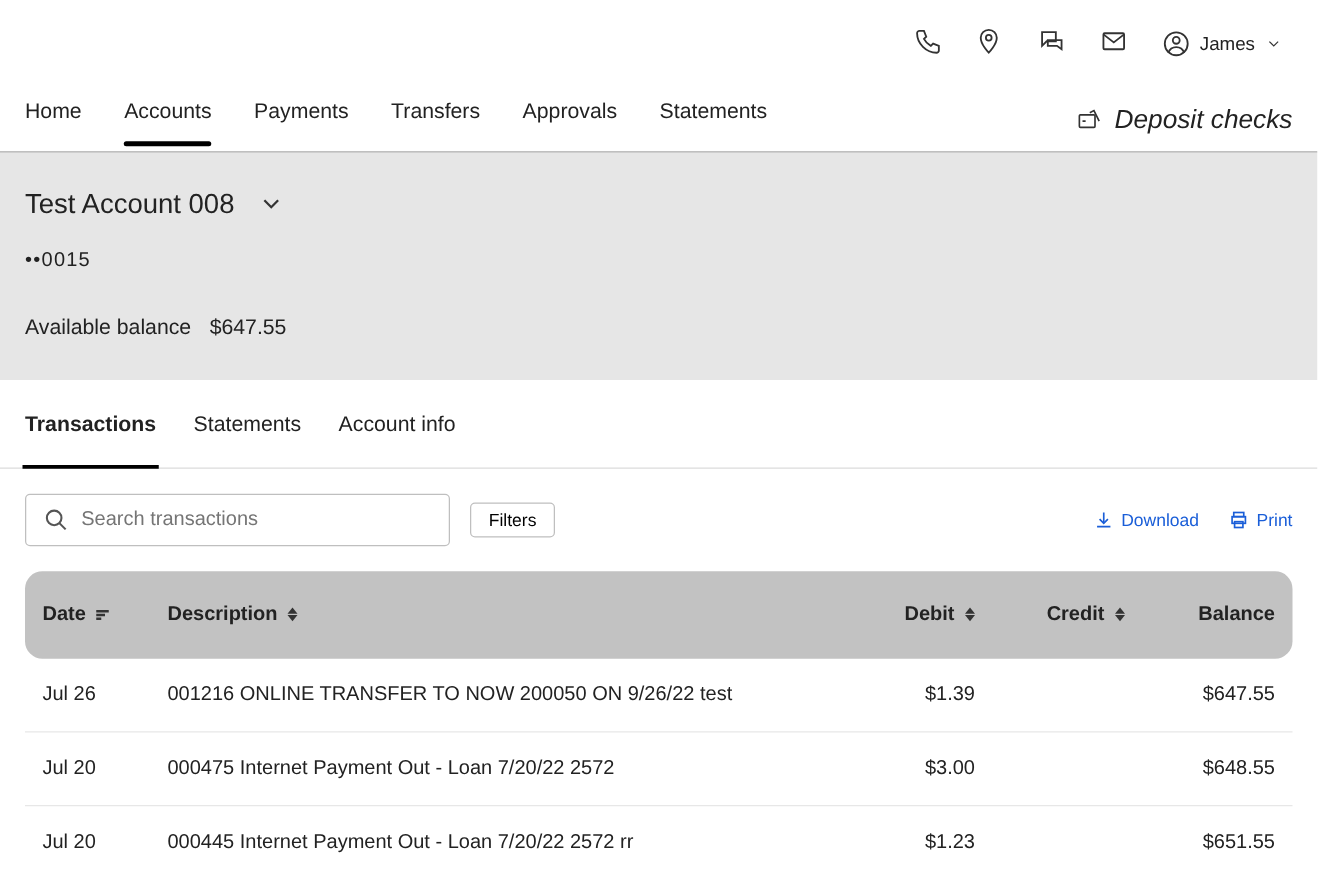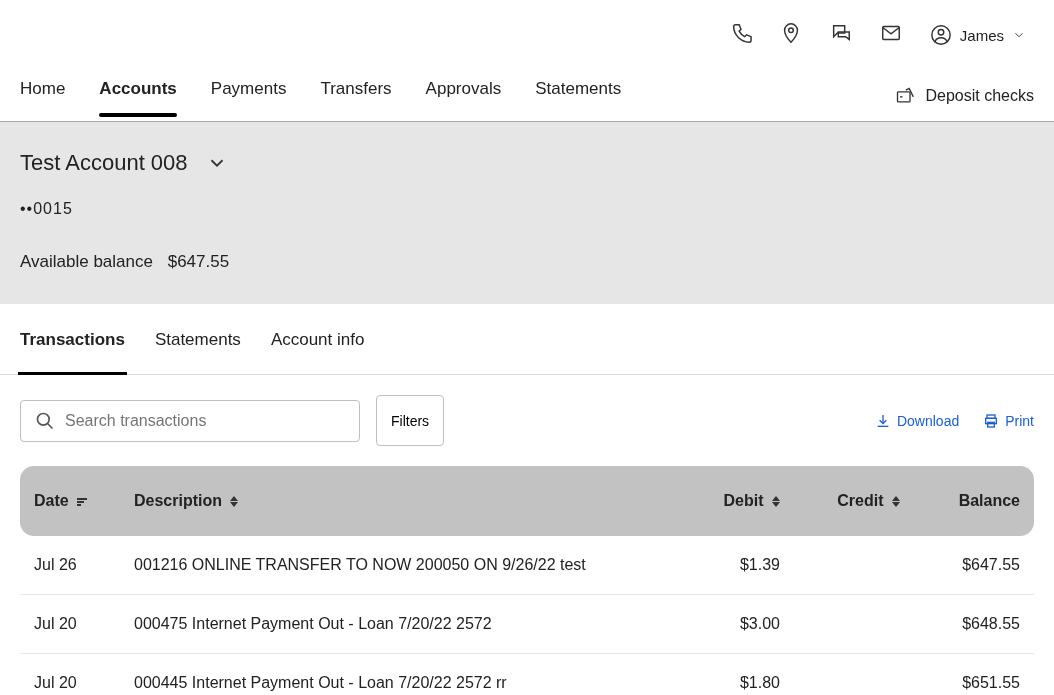--- a/index.html
+++ b/index.html
@@ -4,39 +4,39 @@
 <style>
   * { box-sizing: border-box; margin: 0; padding: 0; font-family: Arial, Helvetica, sans-serif; }
   body { width: 1054px; background: #fff; color: #222; }
   .topbar { height: 70px; display: flex; justify-content: flex-end; align-items: center; padding-right: 28px; gap: 28px; }
   .topbar svg { width: 22px; height: 22px; stroke: #333; fill: none; stroke-width: 1.6; }
   .user-chip { display: flex; align-items: center; gap: 8px; cursor: pointer; }
   .user-chip span { font-size: 15px; }
   .navbar { display: flex; align-items: center; padding: 0 20px 0 20px; border-bottom: 1px solid #aaa; height: 52px; position: relative; }
   .nav-items { display: flex; gap: 34px; }
   .nav-item { font-size: 17px; cursor: pointer; padding-bottom: 14px; }
-  .nav-item.active { font-weight: 700; position: relative; }
+  .nav-item.active { font-weight: 400; position: relative; }
   .nav-item.active::after { content:''; position:absolute; left:0; right:0; bottom:-4px; height:4px; background:#000; border-radius:2px; }
-  .deposit { margin-left:auto; display:flex; align-items:center; gap:10px; font-size:16px; cursor:pointer; }
+  .deposit { margin-left:auto; display:flex; align-items:center; gap:10px; font-size:21px; cursor:pointer;font-style:italic; }
   .deposit svg { width:22px; height:20px; stroke:#333; fill:none; stroke-width:1.6; }
   .hero { background:#e6e6e6; padding: 28px 20px 32px 20px; }
   .acct-title { display:flex; align-items:center; gap:18px; font-size:22px; font-weight:400; cursor:pointer; }
   .acct-title svg { width:22px; height:22px; stroke:#333; fill:none; stroke-width:2; }
   .acct-masked { margin-top: 24px; font-size:16px; letter-spacing:1px; }
   .avail { margin-top: 34px; font-size:17px; }
   .avail .v { margin-left: 10px; }
   .subtabs { display:flex; gap: 30px; padding: 26px 20px 0 20px; border-bottom: 1px solid #dcdcdc; }
   .subtab { font-size:17px; padding-bottom: 24px; cursor:pointer; position:relative; }
   .subtab.active { font-weight:600; }
   .subtab.active::after { content:''; position:absolute; left:-2px; right:-2px; bottom:-1px; height:3px; background:#000; }
   .tools { display:flex; align-items:center; padding: 20px; gap: 16px; }
   .search { display:flex; align-items:center; border:1px solid #bfbfbf; border-radius:4px; width:340px; height:42px; padding:0 14px; gap:10px; }
   .search svg { width:20px; height:20px; stroke:#555; fill:none; stroke-width:2; }
   .search input { border:none; outline:none; font-size:16px; flex:1; background:transparent; color:#555; }
-  .filters-btn { height:51px; padding:0 14px; border:1px solid #bfbfbf; border-radius:4px; background:#fff; font-size:14px; cursor:pointer; }
+  .filters-btn { height:28px; padding:0 14px; border:1px solid #bfbfbf; border-radius:4px; background:#fff; font-size:14px; cursor:pointer; }
   .action-links { margin-left:auto; display:flex; gap:24px; align-items:center; }
   .action-link { display:flex; gap:6px; align-items:flex-end; font-size:14px; color:#1a5ed8; cursor:pointer; }
   .action-link svg { width:16px; height:16px; stroke:#1a5ed8; fill:none; stroke-width:2; }
   .tbl { width: calc(100% - 40px); margin:0 20px; }
   .th-row { display:grid; grid-template-columns: 100px 1fr 120px 120px 120px; background:#c2c2c2; padding: 26px 14px; font-weight:700;border-radius:14px; }
   .th-row .rt { text-align:right; }
   .ud { position:relative; display:inline-flex; flex-direction:column; vertical-align:middle; margin-left:4px; }
   .ud .u { width:0; height:0; border-left:4px solid transparent; border-right:4px solid transparent; border-bottom:5px solid #333; margin-bottom:1px; }
   .ud .d { width:0; height:0; border-left:4px solid transparent; border-right:4px solid transparent; border-top:5px solid #333; }
   .row { display:grid; grid-template-columns: 100px 1fr 120px 120px 120px; padding: 20px 14px; border-bottom:1px solid #e7e7e7; font-size:16px; }
@@ -200,17 +200,17 @@
   <div class="row">
     <div>Jul 20</div>
     <div>000475 Internet Payment Out - Loan 7/20/22 2572</div>
     <div class="rt">$3.00</div>
     <div class="rt"></div>
     <div class="rt">$648.55</div>
   </div>
   <div class="row">
     <div>Jul 20</div>
     <div>000445 Internet Payment Out - Loan 7/20/22 2572 rr</div>
-    <div class="rt">$1.80</div>
+    <div class="rt">$1.23</div>
     <div class="rt"></div>
     <div class="rt">$651.55</div>
   </div>
 </div>
 
 </body></html>

